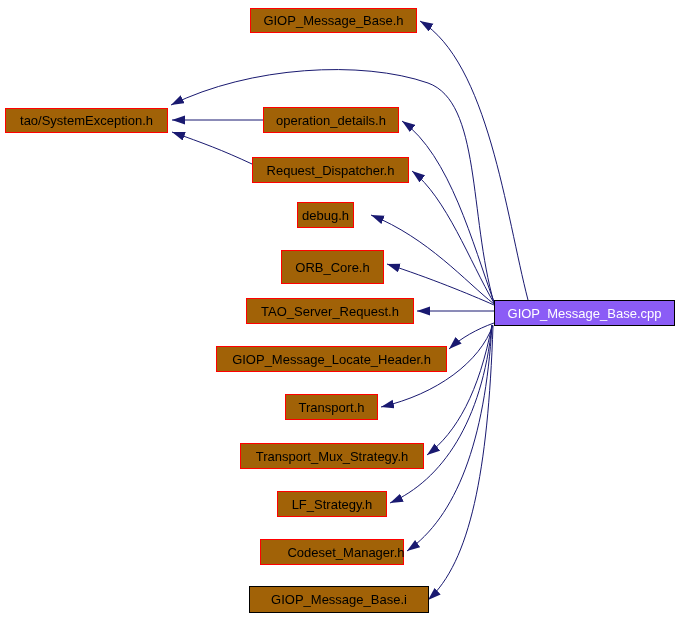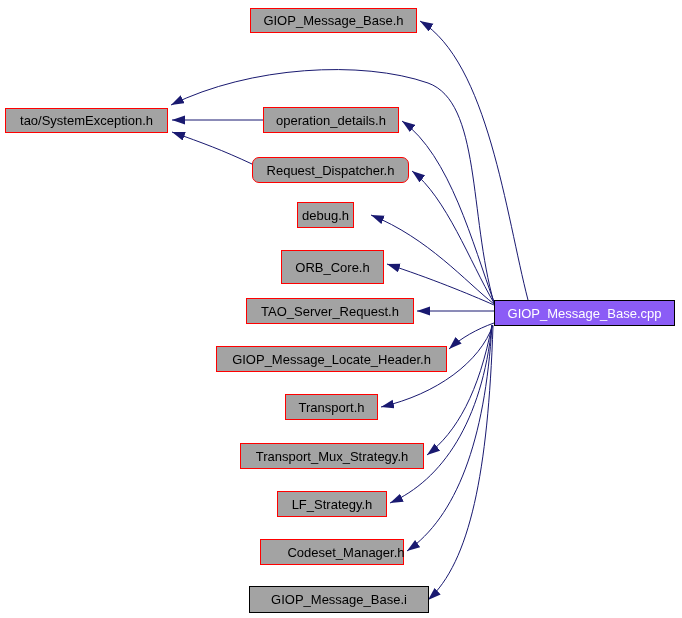--- a/index.html
+++ b/index.html
@@ -23,21 +23,21 @@
     height: 618px;
   }
   .node {
     position: absolute;
     display: flex;
     align-items: center;
     justify-content: center;
     box-sizing: border-box;
     white-space: nowrap;
     font-size: 13px;
-    background: #a3a3a3;
+    background: #a16207;
     color: #000000;
     cursor: pointer;
   }
   .node.red   { border: 1px solid #ff0000; }
   .node.black { border: 1px solid #000000; }
   .node.main  {
     border: 1px solid #000000;
     background: #000000;
     color: #ffffff;
     cursor: default;
@@ -65,21 +65,21 @@
       <path d="M494,323 C477,329 461,338 449,349" fill="none" stroke="#191970" stroke-width="1" marker-end="url(#arrowhead)"></path>
       <path d="M493,325 C480,362 437,394 381,407" fill="none" stroke="#191970" stroke-width="1" marker-end="url(#arrowhead)"></path>
       <path d="M492,325 C479,392 457,432 427,455" fill="none" stroke="#191970" stroke-width="1" marker-end="url(#arrowhead)"></path>
       <path d="M492,325 C482,422 442,480 390,503" fill="none" stroke="#191970" stroke-width="1" marker-end="url(#arrowhead)"></path>
       <path d="M492,325 C485,442 456,517 407,551" fill="none" stroke="#191970" stroke-width="1" marker-end="url(#arrowhead)"></path>
       <path d="M493,326 C488,472 470,562 428,600" fill="none" stroke="#191970" stroke-width="1" marker-end="url(#arrowhead)"></path>
     </svg>
 <div class="node red" style="left: 250px; top: 8px; width: 167px; height: 25px; border-color: rgb(255, 0, 0);">GIOP_Message_Base.h</div>
     <div class="node red" style="left: 5px; top: 108px; width: 163px; height: 25px; border-color: rgb(255, 0, 0);">tao/SystemException.h</div>
     <div class="node red" style="left: 263px; top: 107px; width: 136px; height: 26px; border-color: rgb(255, 0, 0);">operation_details.h</div>
-    <div class="node red" style="left: 252px; top: 157px; width: 157px; height: 26px; border-color: rgb(255, 0, 0); border-radius: 7px;">Request_Dispatcher.h</div>
+    <div class="node red" style="left: 252px; top: 157px; width: 157px; height: 26px; border-color: rgb(255, 0, 0);">Request_Dispatcher.h</div>
     <div class="node red" style="left: 297px; top: 202px; width: 57px; height: 26px; border-color: rgb(255, 0, 0);">debug.h</div>
     <div class="node red" style="left: 281px; top: 250px; width: 103px; height: 34px; border-color: rgb(255, 0, 0);">ORB_Core.h</div>
     <div class="node red" style="left: 246px; top: 298px; width: 168px; height: 26px; border-color: rgb(255, 0, 0);">TAO_Server_Request.h</div>
     <div class="node red" style="left: 216px; top: 346px; width: 231px; height: 26px; border-color: rgb(255, 0, 0);">GIOP_Message_Locate_Header.h</div>
     <div class="node red" style="left: 285px; top: 394px; width: 93px; height: 26px; border-color: rgb(255, 0, 0);">Transport.h</div>
     <div class="node red" style="left: 240px; top: 443px; width: 184px; height: 26px; border-color: rgb(255, 0, 0);">Transport_Mux_Strategy.h</div>
     <div class="node red" style="left: 277px; top: 491px; width: 110px; height: 26px; border-color: rgb(255, 0, 0);">LF_Strategy.h</div>
     <div class="node red" style="left: 260px; top: 539px; width: 144px; height: 26px; border-color: rgb(255, 0, 0); padding-left: 28px;">Codeset_Manager.h</div>
     <div class="node black" style="left: 249px; top: 586px; width: 180px; height: 27px; border-color: rgb(0, 0, 0);">GIOP_Message_Base.i</div>
     <div class="node main" style="left: 494px; top: 300px; width: 181px; height: 26px; background: #8b5cf6; color: rgb(255, 255, 255);">GIOP_Message_Base.cpp</div>

